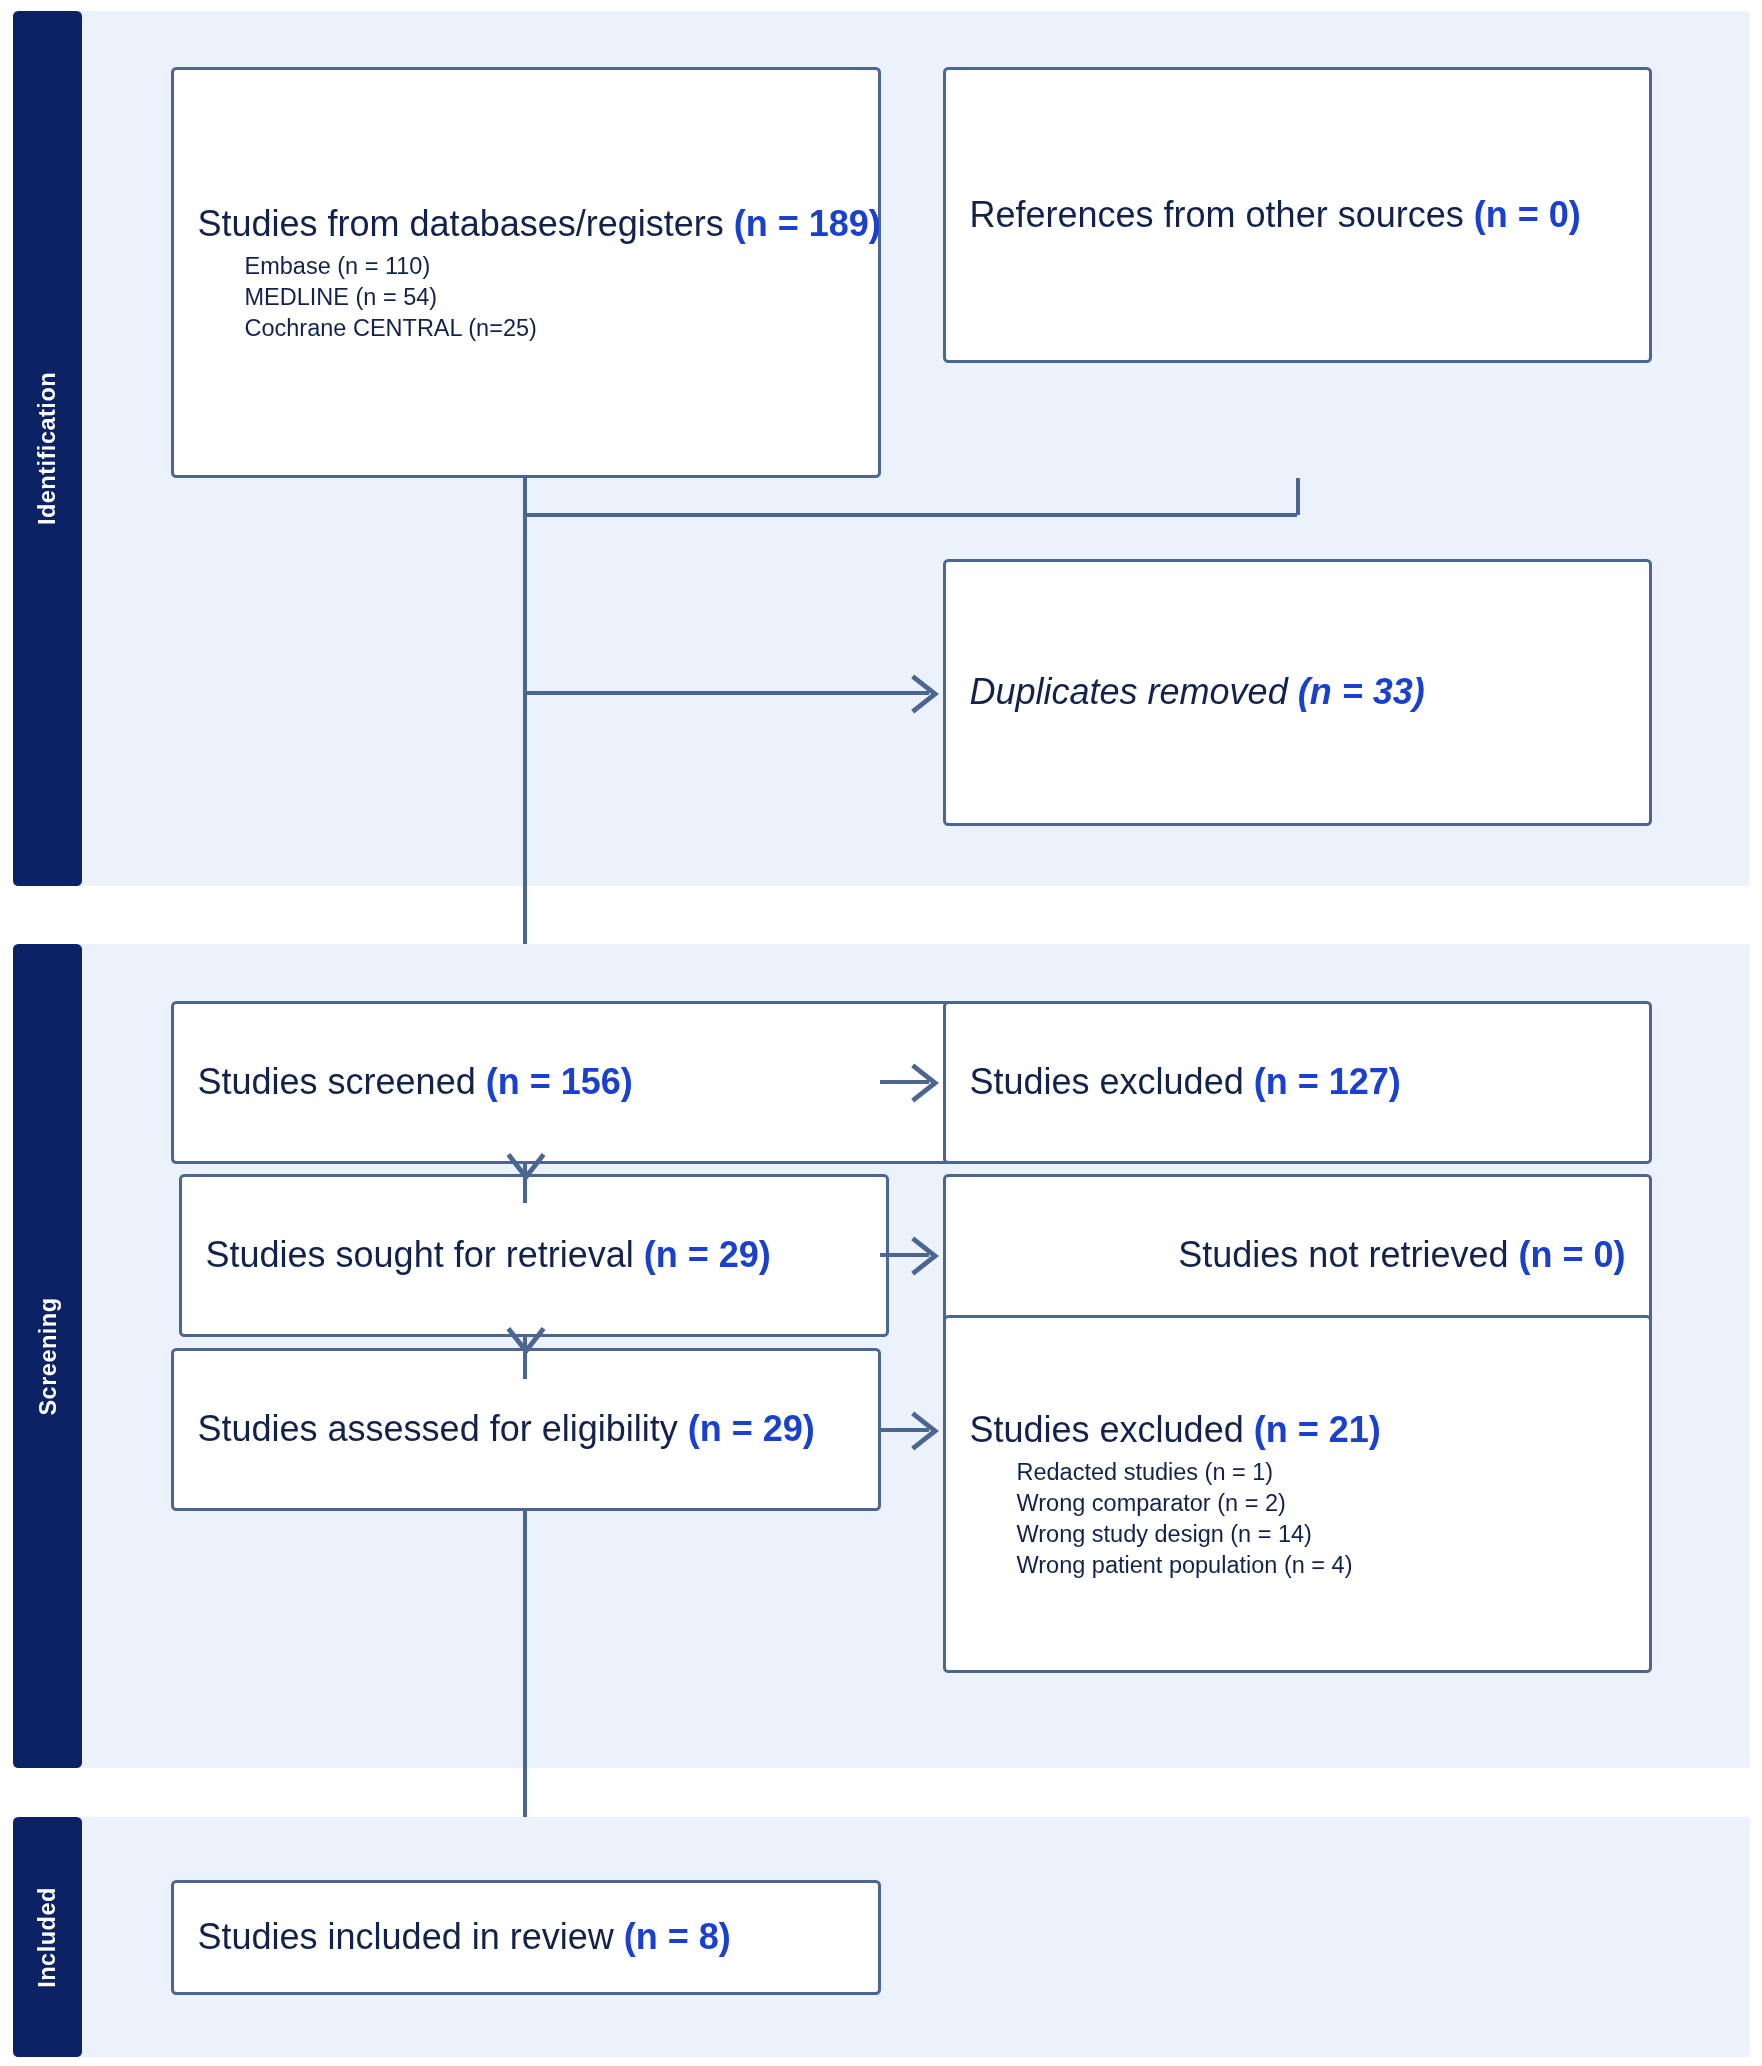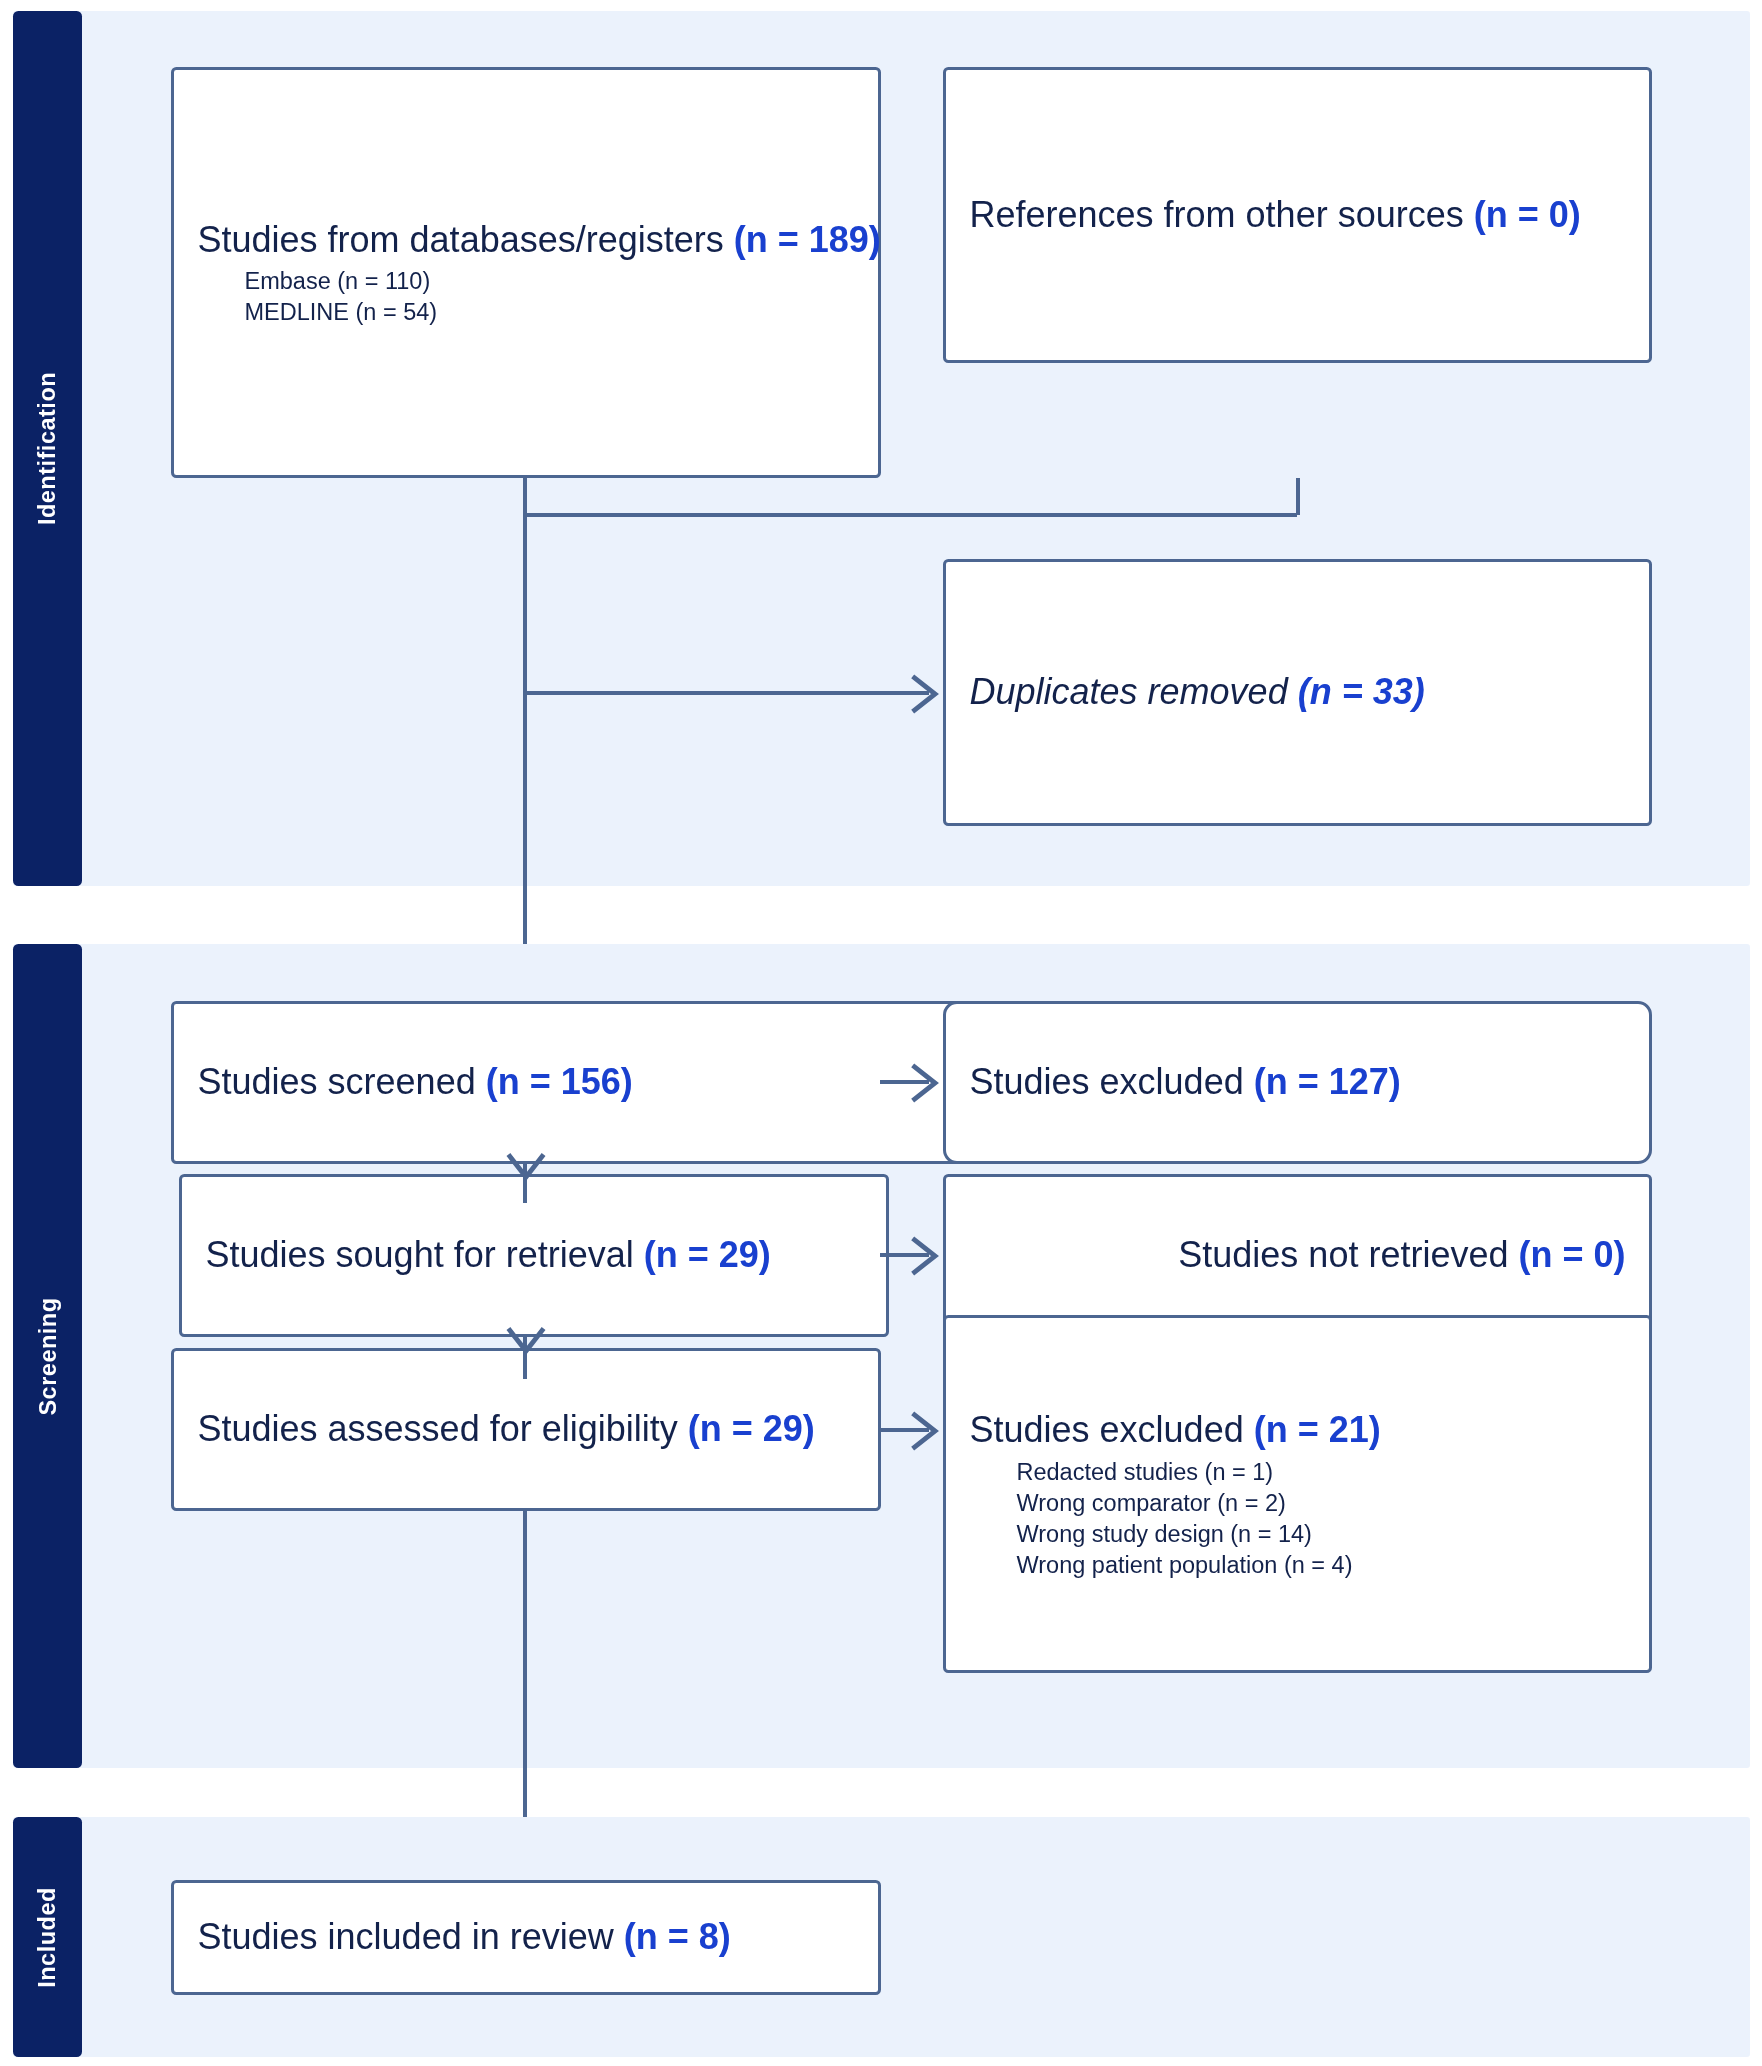--- a/index.html
+++ b/index.html
@@ -46,20 +46,21 @@
   </div>
 
   <div class="box" style="left:171px;top:67px;width:710px;height:411px;">
     <div class="inner">
       <div class="boxtitle">
         <span>Studies from databases/registers </span><span class="n">(n = 189)</span>
       </div>
       <ul class="sublist">
         <li>Embase (n = 110)</li>
         <li>MEDLINE (n = 54)</li>
+        <li>Cochrane CENTRAL (n=25)</li>
       </ul>
     </div>
   </div>
 
   <div class="box" style="left:943px;top:67px;width:709px;height:296px;">
     <div class="inner">
       <div class="boxtitle">
         <span>References from other sources </span><span class="n">(n = 0)</span>
       </div>
     </div>
@@ -94,21 +95,21 @@
     <span>Screening</span>
   </div>
 
   <div class="box" style="left:171px;top:1001px;width:832px;height:163px;">
     <div class="inner">
       <div class="boxtitle">
         <span>Studies screened </span><span class="n">(n = 156)</span>
       </div>
     </div>
   </div>
-  <div class="box" style="left:943px;top:1001px;width:709px;height:163px;border-radius:14px;">
+  <div class="box" style="left:943px;top:1001px;width:709px;height:163px;">
     <div class="inner">
       <div class="boxtitle">
         <span>Studies excluded </span><span class="n">(n = 127)</span>
       </div>
     </div>
   </div>
 
   <div class="box" style="left:171px;top:1174px;width:710px;height:163px;margin-left:8px;">
     <div class="inner">
       <div class="boxtitle">

